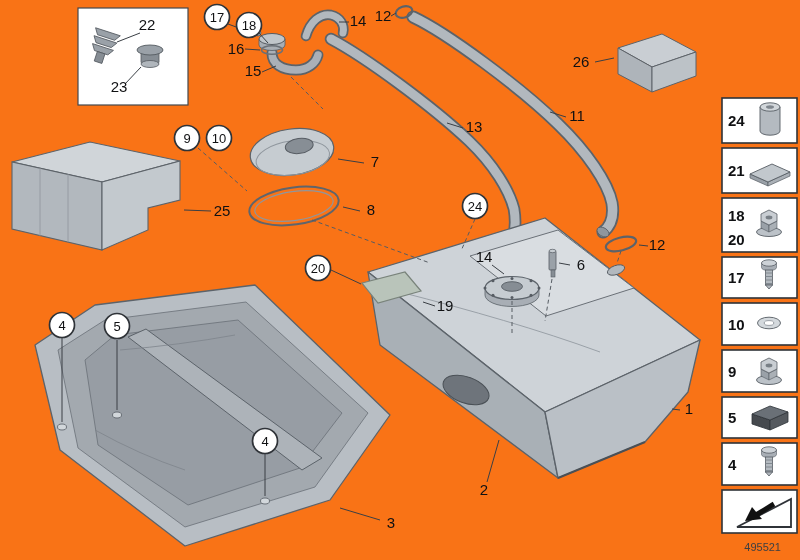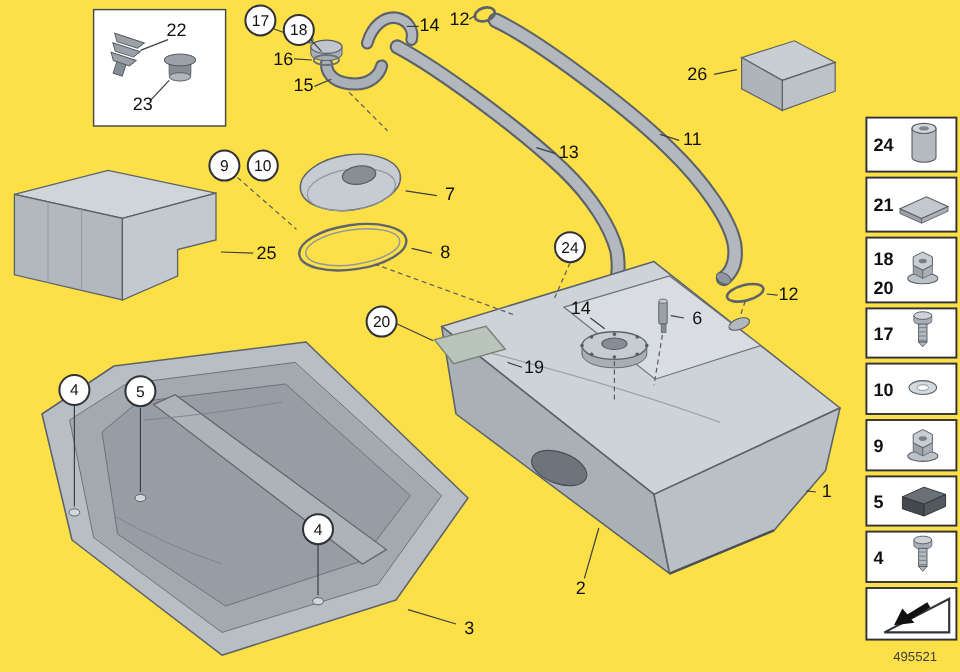--- a/index.html
+++ b/index.html
@@ -1,16 +1,16 @@
 <!DOCTYPE html>
 <html><head>
 <meta charset="utf-8">
 <style>
   html,body{margin:0;padding:0;background:#ffffff;}
-  .stage{width:800px;height:560px;position:relative;overflow:hidden;background:#fde047;}
+  .stage{width:800px;height:560px;position:relative;overflow:hidden;background:#f97316;}
   svg{display:block;}
   text{font-family:"Liberation Sans",sans-serif;fill:#101113;}
   .lbl{font-size:15px;}
   .clbl{font-size:13px;}
   .leg{font-size:15px;font-weight:bold;}
   .footer{font-size:11px;fill:#3c3f43;}
   .ln{stroke:#3a3f45;stroke-width:1;}
   .dash{stroke:#565c63;stroke-width:1;stroke-dasharray:4 3;fill:none;}
   .callout circle{fill:#fff;stroke:#2f3338;stroke-width:1.7;}
   .legbox{fill:#fff;stroke:#2f3338;stroke-width:1.6;}

